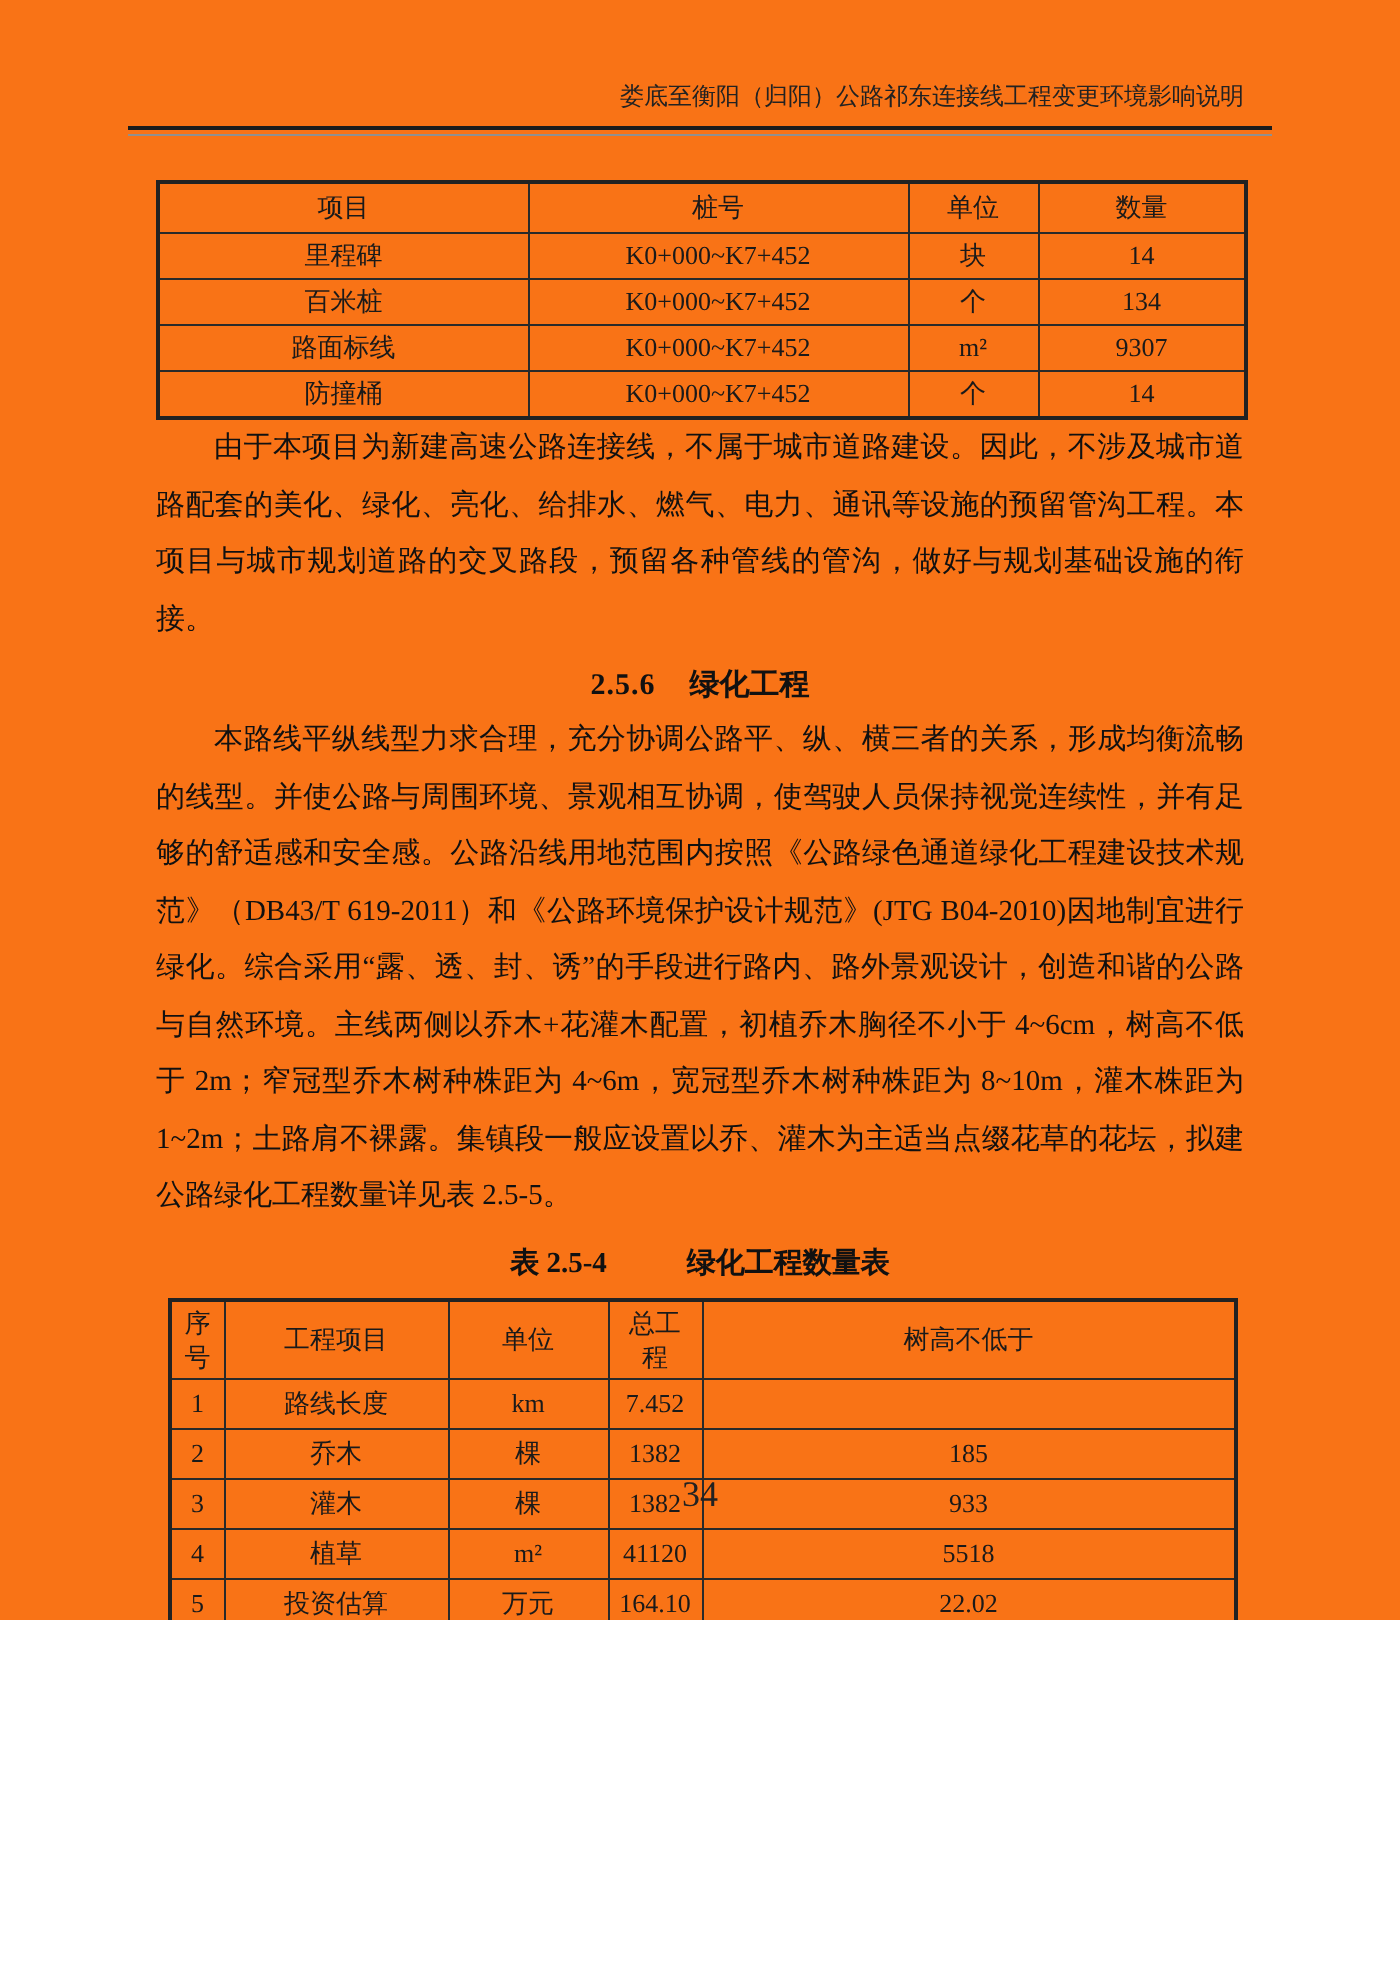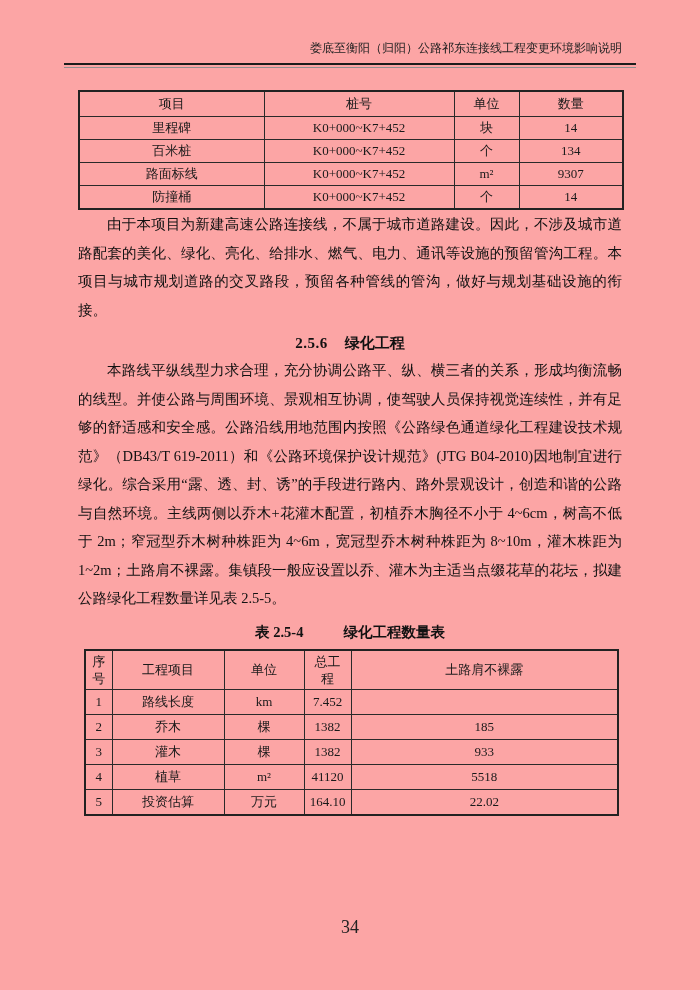--- a/index.html
+++ b/index.html
@@ -1,20 +1,20 @@
 <!DOCTYPE html>
 <html><head>
 <meta charset="utf-8">
 <style>
   html, body { margin: 0; padding: 0; background: #ffffff; }
   .page {
     position: relative;
     width: 700px;
-    height: 990px;
-    background: #fca5a5;
+    height: 810px;
+    background: #f97316;
     box-sizing: border-box;
     padding: 40px 78px 0 78px;
     font-family: "Liberation Serif", "DejaVu Serif", serif;
     color: #1a1a1a;
     overflow: hidden;
   }
   .header-title {
     font-size: 12px;
     text-align: right;
     line-height: 16px;
@@ -169,21 +169,21 @@
         <col style="width:80px">
         <col style="width:47px">
         <col style="width:267px">
     </colgroup>
     <thead>
       <tr>
         <th class="wrap-head">序号</th>
         <th>工程项目</th>
         <th>单位</th>
         <th class="wrap-head">总工程</th>
-        <th>土路肩不裸露</th>
+        <th>树高不低于</th>
       </tr>
     </thead>
     <tbody>
       <tr>
         <td>1</td>
         <td>路线长度</td>
         <td>km</td>
         <td>7.452</td>
         <td></td>
       </tr>

